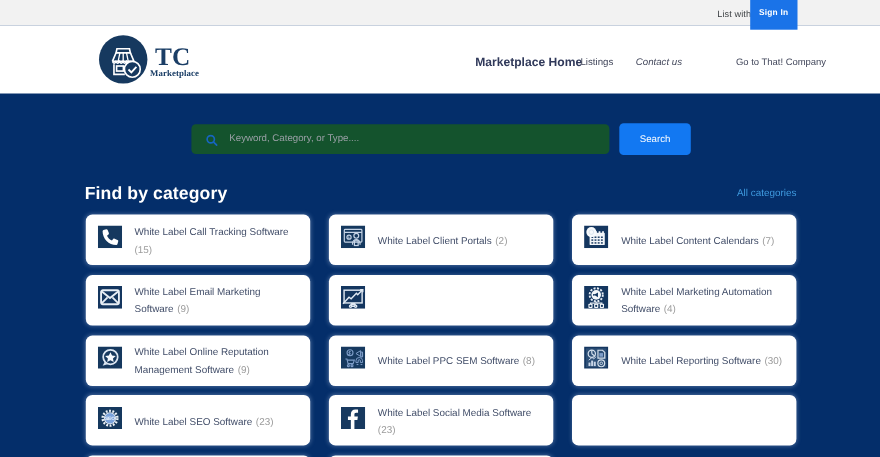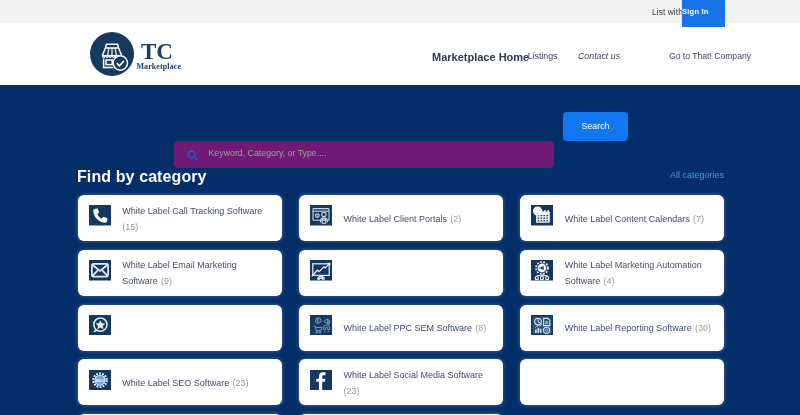--- a/index.html
+++ b/index.html
@@ -1,29 +1,29 @@
 <!DOCTYPE html>
 <html><head>
 <meta charset="utf-8">
 <style>
   * { margin:0; padding:0; box-sizing:border-box; }
   html,body { width:800px; height:415px; overflow:hidden; background:#042e6a; font-family:"Liberation Sans", sans-serif; }
   
   .topbar { position:absolute; left:0; top:0; width:800px; height:23px; background:#f2f2f2; }
   .listwith { position:absolute; left:652px; top:7px; font-size:8.3px; color:#3c4043; letter-spacing:0.1px;}
-  .signin { z-index:5; position:absolute; left:682px; top:0; width:42.5px; height:26.5px; background:#1a73e8; color:#fff; font-size:7.6px; font-weight:bold; text-align:left; line-height:24px; letter-spacing:0.2px;}
+  .signin { z-index:5; position:absolute; left:682px; top:0; width:42.5px; height:26.5px; background:#1a73e8; color:#fff; font-size:7.6px; font-weight:bold; text-align:center; line-height:24px; letter-spacing:0.2px;}
   
   .header { position:absolute; left:0; top:23px; width:800px; height:62px; background:#ffffff; }
   .logo-circle { position:absolute; left:90px; top:32px; width:44px; height:44px; border-radius:50%; background:#16395f; }
   .tc { position:absolute; left:141px; top:39.5px; font-family:"Liberation Serif", serif; font-weight:bold; font-size:23px; line-height:23px; color:#1b3e66; }
   .mkt { position:absolute; left:136.4px; top:61.5px; font-family:"Liberation Serif", serif; font-weight:bold; font-size:8px; color:#1b3e66; letter-spacing:0.1px;}
   .nav { position:absolute; top:50.5px; font-size:8.8px; color:#41465a; }
   .nav.b { font-weight:bold; font-size:11px; color:#30395a;}
   
-  .sinput { position:absolute; left:174px; top:113px; width:380px; height:26.5px; background:#701a75; border-radius:4px;margin-top:28px; }
+  .sinput { position:absolute; left:174px; top:113px; width:380px; height:26.5px; background:#14532d; border-radius:4px; }
   .placeholder { position:absolute; left:34.5px; top:7.2px; font-size:8.8px; color:#9aa0a6; }
   .sbtn { position:absolute; left:563px; top:112px; width:65px; height:28.5px; background:#1278f2; border-radius:4px; color:#fff; font-size:8.8px; text-align:center; line-height:28.5px; }
   .findby { position:absolute; left:77px; top:168px; font-size:16px; font-weight:bold; color:#fff; letter-spacing:0.1px;}
   .allcat { position:absolute; left:670px; top:170px; font-size:9px; color:#3f9be0; }
   
   .grid { position:absolute; left:77.5px; top:195px; width:647px; display:grid; grid-template-columns:204.6px 204.6px 204.6px; column-gap:16.6px; row-gap:8.75px; }
   .card { position:relative; height:46px; background:#fff; border-radius:6px; display:flex; align-items:center; box-shadow:0 0 4px rgba(175,195,225,0.4); }
   .icon { width:22px; height:20.5px; margin-left:11.5px; flex:0 0 22px; align-self:flex-start; margin-top:10.3px; }
   .ctext { margin-left:11.3px; font-size:9px; line-height:15.9px; color:#414d68; max-width:149px; position:relative; top:1.5px; }
   .cnt { color:#9b9b9b; }
@@ -167,20 +167,21 @@
       </svg>
       <div class="ctext">White Label Marketing Automation Software  <span class="cnt">(4)</span></div>
     </div>
   <div class="card">
       <svg class="icon" viewBox="0 0 22 20.5">
         <rect width="22" height="20.5" fill="#15385e"></rect>
         <circle cx="11.4" cy="9.6" r="6.6" fill="none" stroke="#dce6f2" stroke-width="1.6"></circle>
         <path d="M6.3 13.8 L4.3 17.6 L8.7 16.1 Z" fill="#dce6f2"></path>
         <path d="M11.4 5.2 l1.45 3.05 3.35.37-2.5 2.27.69 3.3-2.99-1.67-2.99 1.67.69-3.3-2.5-2.27 3.35-.37z" fill="#f4f8fc"></path>
       </svg>
+      <div class="ctext">White Label Online Reputation Management Software  <span class="cnt">(9)</span></div>
     </div>
   <div class="card">
       <svg class="icon" viewBox="0 0 22 20.5">
         <rect width="22" height="20.5" fill="#16395f"></rect>
         <g fill="none" stroke="#7e9dc8" stroke-width="1">
           <circle cx="8.2" cy="5.6" r="2.7"></circle>
           <path d="M7.8 4.3 v2.6 M9 4.6 h-1.6 a0.8 0.8 0 0 0 0 1.3 h0.8 a0.8 0.8 0 0 1 0 1.3 h-1.7" stroke-width="0.7"></path>
           <path d="M13.6 6.4 l4.2-2.6 v5.2 z" stroke-width="0.9"></path>
           <rect x="18" y="5" width="1.6" height="4.4" rx="0.6"></rect>
           <path d="M4 11.4 h1.4 l1 4.2 h4.6 l1.1-3.2 h-6.2"></path>

